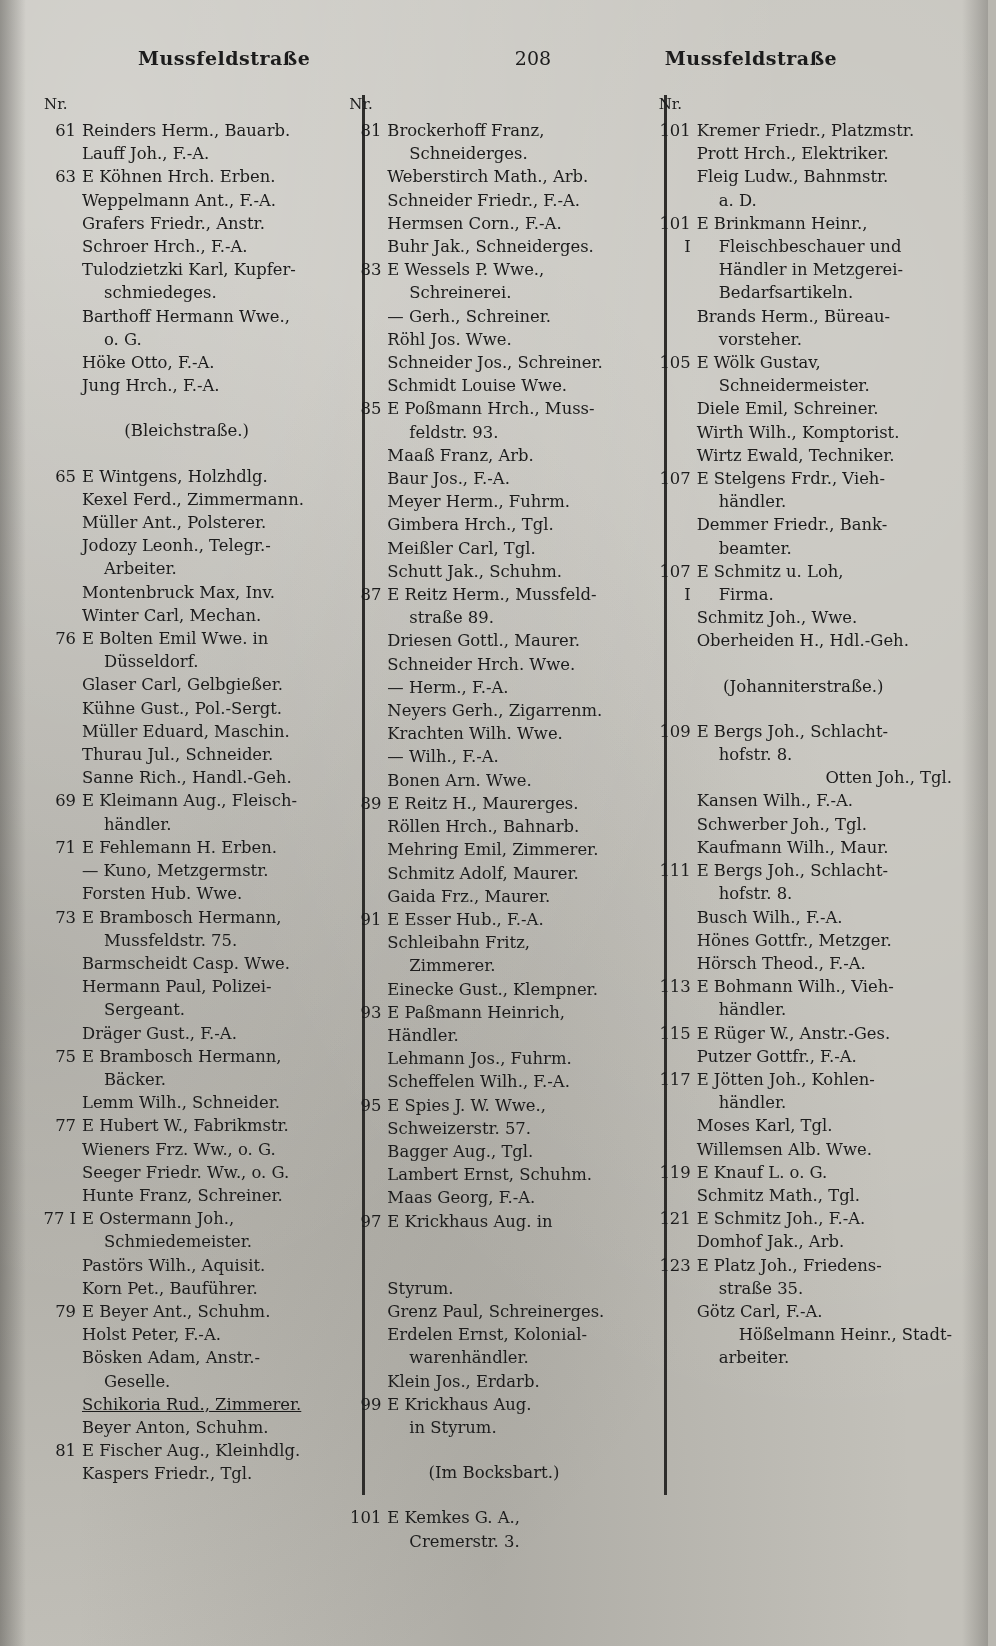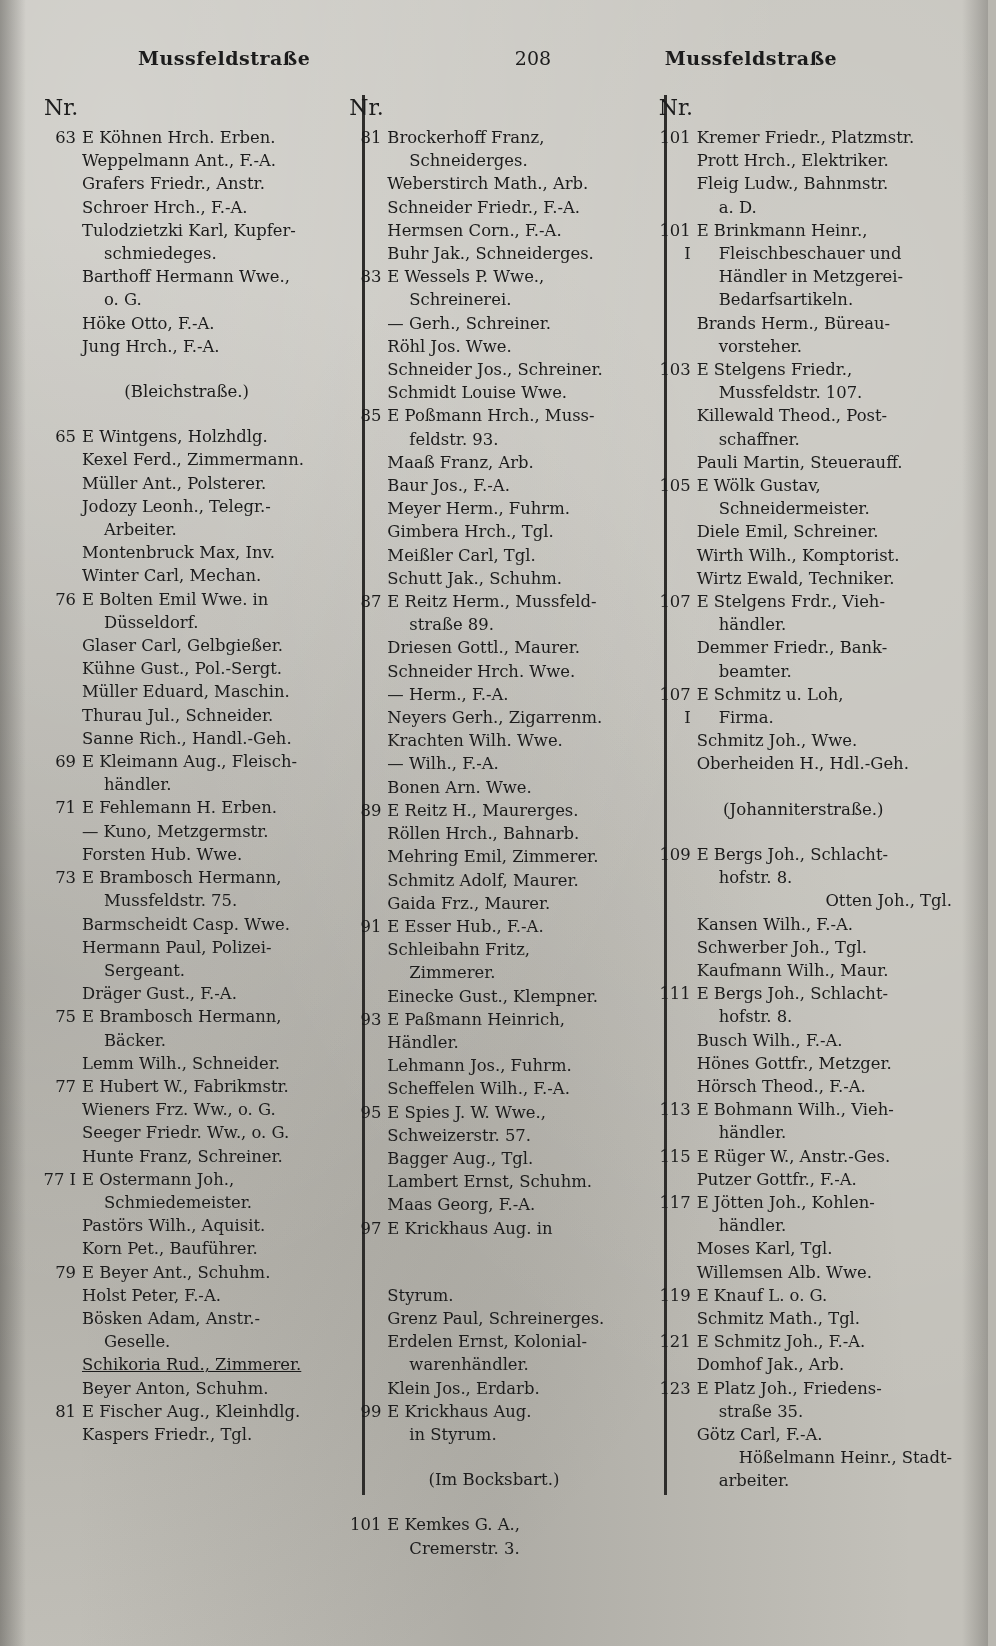--- a/index.html
+++ b/index.html
@@ -75,21 +75,21 @@
   .rule {
     position: absolute;
     top: 0;
     width: 3px;
     background: #2e2d2b;
   }
   .rule.r1 { left: 326px; height: 1400px; }
   .rule.r2 { left: 628px; height: 1400px; }
 
   .nr {
-    font-size: 22px;
+    font-size: 15px;
     margin: 0 0 6px 4px;
     font-family: "DejaVu Serif", serif;
   }
 
   ul.entries {
     list-style: none;
     margin: 0;
     padding: 0;
   }
   ul.entries li {
@@ -133,20 +133,21 @@
     <div class="hdr-right">Mussfeldstraße</div>
   </div>
 
   <div class="columns">
     <div class="rule r1"></div>
     <div class="rule r2"></div>
 
     <div class="col c1">
       <div class="nr">Nr.</div>
       <ul class="entries">
+          <li><span class="num">61</span><span style="display: block;">Reinders Herm., Bauarb.</span><span style="display: block;">Lauff Joh., F.-A.</span></li>
           <li><span class="num">63</span><span style="display: block;">E Köhnen Hrch. Erben.</span><span style="display: block;">Weppelmann Ant., F.-A.</span><span style="display: block;">Grafers Friedr., Anstr.</span><span style="display: block;">Schroer Hrch., F.-A.</span><span style="display: block;">Tulodzietzki Karl, Kupfer-</span><span class="cont">schmiedeges.</span><span style="display: block;">Barthoff Hermann Wwe.,</span><span class="cont">o. G.</span><span style="display: block;">Höke Otto, F.-A.</span><span style="display: block;">Jung Hrch., F.-A.</span></li>
           <li class="heading">(Bleichstraße.)</li>
           <li><span class="num">65</span><span style="display: block;">E Wintgens, Holzhdlg.</span><span style="display: block;">Kexel Ferd., Zimmermann.</span><span style="display: block;">Müller Ant., Polsterer.</span><span style="display: block;">Jodozy Leonh., Telegr.-</span><span class="cont">Arbeiter.</span><span style="display: block;">Montenbruck Max, Inv.</span><span style="display: block;">Winter Carl, Mechan.</span></li>
           <li><span class="num">76</span><span style="display: block;">E Bolten Emil Wwe. in</span><span class="cont">Düsseldorf.</span><span style="display: block;">Glaser Carl, Gelbgießer.</span><span style="display: block;">Kühne Gust., Pol.-Sergt.</span><span style="display: block;">Müller Eduard, Maschin.</span><span style="display: block;">Thurau Jul., Schneider.</span><span style="display: block;">Sanne Rich., Handl.-Geh.</span></li>
           <li><span class="num">69</span><span style="display: block;">E Kleimann Aug., Fleisch-</span><span class="cont">händler.</span></li>
           <li><span class="num">71</span><span style="display: block;">E Fehlemann H. Erben.</span><span style="display: block;">— Kuno, Metzgermstr.</span><span style="display: block;">Forsten Hub. Wwe.</span></li>
           <li><span class="num">73</span><span style="display: block;">E Brambosch Hermann,</span><span class="cont">Mussfeldstr. 75.</span><span style="display: block;">Barmscheidt Casp. Wwe.</span><span style="display: block;">Hermann Paul, Polizei-</span><span class="cont">Sergeant.</span><span style="display: block;">Dräger Gust., F.-A.</span></li>
           <li><span class="num">75</span><span style="display: block;">E Brambosch Hermann,</span><span class="cont">Bäcker.</span><span style="display: block;">Lemm Wilh., Schneider.</span></li>
           <li><span class="num">77</span><span style="display: block;">E Hubert W., Fabrikmstr.</span><span style="display: block;">Wieners Frz. Ww., o. G.</span><span style="display: block;">Seeger Friedr. Ww., o. G.</span><span style="display: block;">Hunte Franz, Schreiner.</span></li>
           <li><span class="num">77 I</span><span style="display: block;">E Ostermann Joh.,</span><span class="cont">Schmiedemeister.</span><span style="display: block;">Pastörs Wilh., Aquisit.</span><span style="display: block;">Korn Pet., Bauführer.</span></li>
@@ -171,21 +172,20 @@
           <li class="heading">(Im Bocksbart.)</li>
           <li><span class="num">101</span><span style="display: block;">E Kemkes G. A.,</span><span class="cont">Cremerstr. 3.</span></li>
         </ul>
     </div>
 
     <div class="col c3">
       <div class="nr">Nr.</div>
       <ul class="entries">
           <li><span class="num">101</span><span style="display: block;">Kremer Friedr., Platzmstr.</span><span style="display: block;">Prott Hrch., Elektriker.</span><span style="display: block;">Fleig Ludw., Bahnmstr.</span><span class="cont">a. D.</span></li>
           <li><span class="num">101 I</span><span style="display: block;">E Brinkmann Heinr.,</span><span class="cont">Fleischbeschauer und</span><span class="cont">Händler in Metzgerei-</span><span class="cont">Bedarfsartikeln.</span><span style="display: block;">Brands Herm., Büreau-</span><span class="cont">vorsteher.</span></li>
-          <li><span class="num">103</span><span style="display: block;">E Stelgens Friedr.,</span><span class="cont">Mussfeldstr. 107.</span><span style="display: block;">Killewald Theod., Post-</span><span class="cont">schaffner.</span><span style="display: block;">Pauli Martin, Steuerauff.</span></li>
           <li><span class="num">105</span><span style="display: block;">E Wölk Gustav,</span><span class="cont">Schneidermeister.</span><span style="display: block;">Diele Emil, Schreiner.</span><span style="display: block;">Wirth Wilh., Komptorist.</span><span style="display: block;">Wirtz Ewald, Techniker.</span></li>
           <li><span class="num">107</span><span style="display: block;">E Stelgens Frdr., Vieh-</span><span class="cont">händler.</span><span style="display: block;">Demmer Friedr., Bank-</span><span class="cont">beamter.</span></li>
           <li><span class="num">107 I</span><span style="display: block;">E Schmitz u. Loh,</span><span class="cont">Firma.</span><span style="display: block;">Schmitz Joh., Wwe.</span><span style="display: block;">Oberheiden H., Hdl.-Geh.</span></li>
           <li class="heading">(Johanniterstraße.)</li>
           <li><span class="num">109</span><span style="display: block;">E Bergs Joh., Schlacht-</span><span class="cont">hofstr. 8.</span><span style="display: block; text-align: right;">Otten Joh., Tgl.</span><span style="display: block;">Kansen Wilh., F.-A.</span><span style="display: block;">Schwerber Joh., Tgl.</span><span style="display: block;">Kaufmann Wilh., Maur.</span></li>
           <li><span class="num">111</span><span style="display: block;">E Bergs Joh., Schlacht-</span><span class="cont">hofstr. 8.</span><span style="display: block;">Busch Wilh., F.-A.</span><span style="display: block;">Hönes Gottfr., Metzger.</span><span style="display: block;">Hörsch Theod., F.-A.</span></li>
           <li><span class="num">113</span><span style="display: block;">E Bohmann Wilh., Vieh-</span><span class="cont">händler.</span></li>
           <li><span class="num">115</span><span style="display: block;">E Rüger W., Anstr.-Ges.</span><span style="display: block;">Putzer Gottfr., F.-A.</span></li>
           <li><span class="num">117</span><span style="display: block;">E Jötten Joh., Kohlen-</span><span class="cont">händler.</span><span style="display: block;">Moses Karl, Tgl.</span><span style="display: block;">Willemsen Alb. Wwe.</span></li>
           <li><span class="num">119</span><span style="display: block;">E Knauf L. o. G.</span><span style="display: block;">Schmitz Math., Tgl.</span></li>

